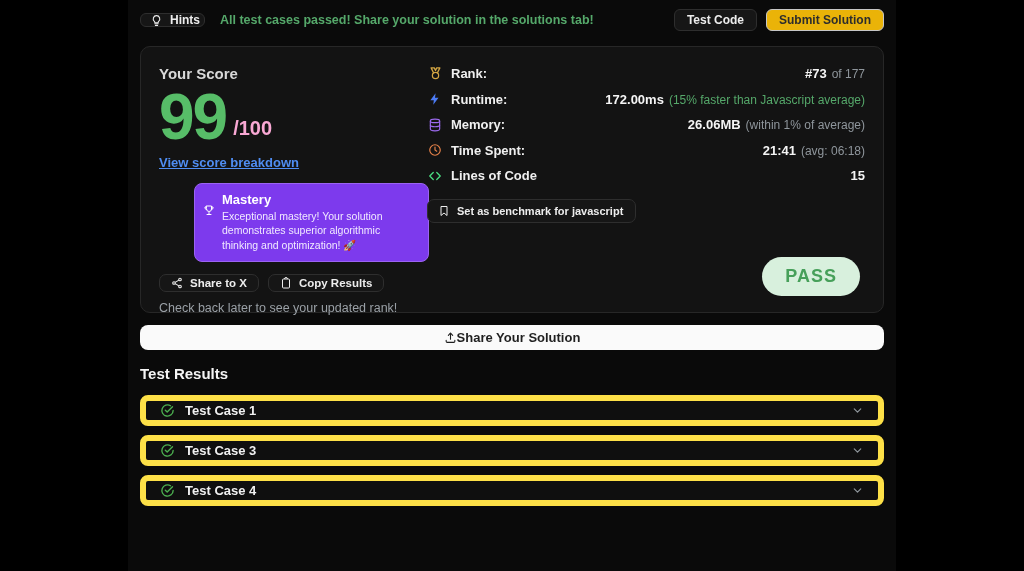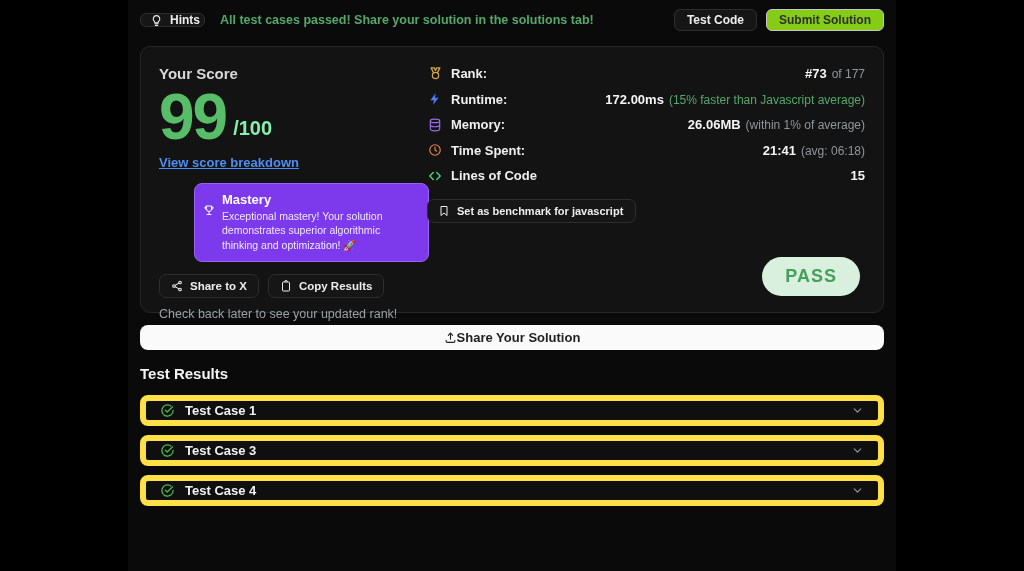--- a/index.html
+++ b/index.html
@@ -10,41 +10,41 @@
 
   
   .topbar { display:flex; align-items:center; padding:9px 12px 8px 12px; }
   .btn { display:inline-flex; align-items:center; gap:7px; border-radius:6px; cursor:pointer;
          font-weight:700; white-space:nowrap; }
   .btn-dark { background:#161616; border:1px solid #2e2e2e; color:#ededed; }
   .hints-btn { padding:3px 4px 3px 9px; font-size:12px; height:14px; }
   .topbar-msg { margin-left:15px; color:#55a86a; font-weight:700; font-size:12.5px; }
   .topbar-spacer { flex:1; }
   .testcode-btn { padding:3px 12px; font-size:12px; height:22px; margin-right:9px; }
-  .submit-btn { background:#84cc16; border:1px solid #c6c6c6; color:#2d2d2d;
+  .submit-btn { background:#eab308; border:1px solid #c6c6c6; color:#2d2d2d;
     padding:3px 12px; font-size:12px; height:22px; border-radius:6px; display:inline-flex;
     align-items:center; font-weight:700; cursor:pointer; }
 
   
   .score-card { position:relative; margin:7px 12px 0 12px; height:267px; background:#131313;
     border:1px solid #272727; border-radius:10px; padding:18px 18px 16px 18px; display:flex; }
   .left-col { width:268px; flex-shrink:0; }
   .score-title { color:#d8d8d8; font-size:15px; font-weight:700; margin-bottom:2px; }
   .score-row { display:flex; align-items:flex-end; margin-bottom:2px; }
   .score-big { font-size:64px; line-height:1.05; font-weight:800; color:#57bd68; letter-spacing:-2px; }
-  .score-denom { font-size:20px; font-weight:600; color:#86efac; margin:0 16px 11px 7px; }
+  .score-denom { font-size:20px; font-weight:600; color:#f9a8d4; margin:0 16px 11px 7px; }
   .score-link { display:inline-block; color:#4f8df2; font-size:13px; font-weight:700;
     text-decoration:underline; margin-bottom:13px; cursor:pointer; }
   .mastery { width:235px; background:#7d3aed; border:1px solid #9b63f2; border-radius:8px;
     padding:8px 10px 9px 8px; display:flex; gap:7px; margin-bottom:12px;margin-left:35px; }
   .mastery-icon { flex-shrink:0; margin-top:12px; }
   .mastery-title { color:#fff; font-size:13px; font-weight:800; margin-bottom:2px; }
   .mastery-desc { color:#f1e9ff; font-size:10.5px; line-height:1.35; font-weight:500; }
   .share-row { display:flex; gap:9px; margin-bottom:9px; }
-  .share-btn { padding:3px 11px; font-size:11.5px; height:24px; border-radius:7px; }
+  .share-btn { padding:3px 11px; font-size:11.5px; height:18px; border-radius:7px; }
   .check-back { color:#9aa0a6; font-size:12.5px; font-weight:400; }
 
   
   .right-col { flex:1; padding-left:0; position:relative; }
   .stat-row { display:flex; align-items:center; height:17px; margin-bottom:8.5px; }
   .stat-icon { width:16px; display:flex; justify-content:center; }
   .stat-label { color:#f0f0f0; font-size:13px; font-weight:700; margin-left:8px; }
   .stat-value-wrap { margin-left:auto; display:flex; align-items:baseline; gap:5px; }
   .stat-value { color:#f5f5f5; font-size:13px; font-weight:800; }
   .stat-note { font-size:12px; font-weight:500; color:#8f969c; }

